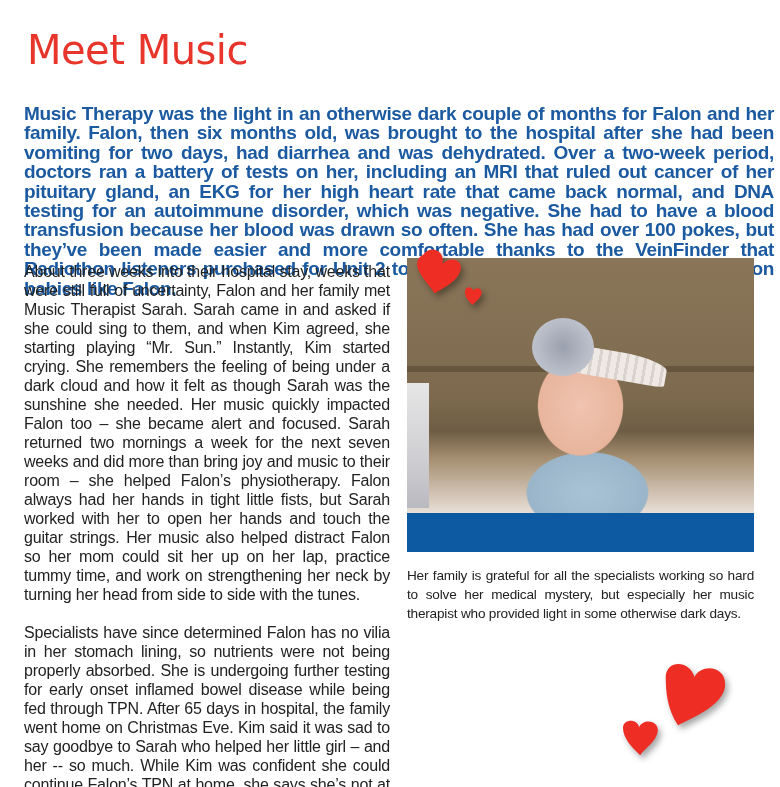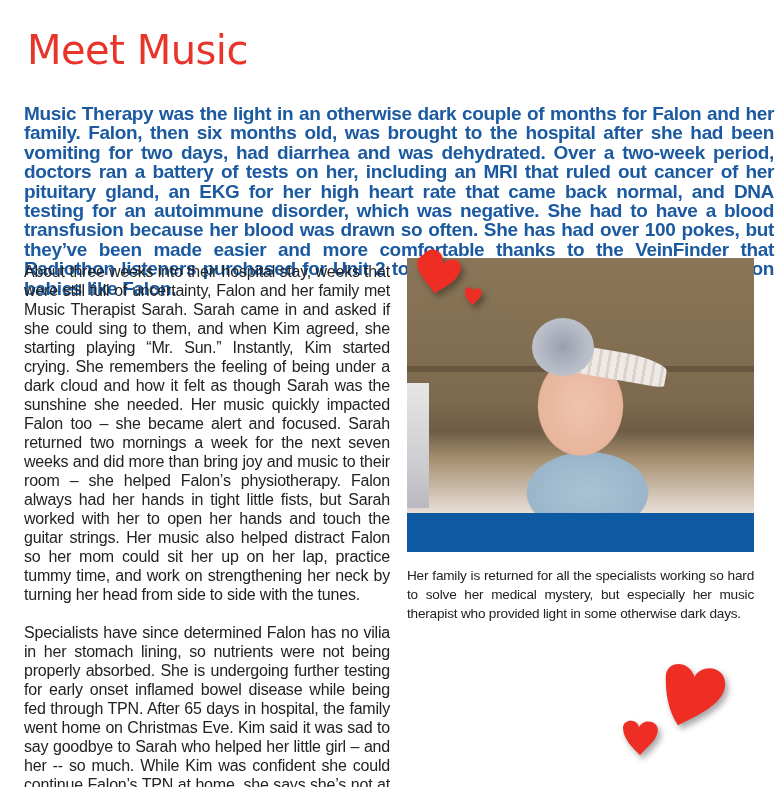--- a/index.html
+++ b/index.html
@@ -74,21 +74,21 @@
 <div class="photo">
   <div class="scene"></div>
   <div class="sofa-seam"></div>
   <div class="toy"></div>
   <div class="headband"></div>
   <div class="flower"></div>
   <div class="caption-bar"></div>
 </div>
 
 <div class="col-right">
-  <p>Her family is returned for all the specialists working so hard to solve her medical mystery, but especially her music therapist who provided light in some otherwise dark days.</p>
+  <p>Her family is grateful for all the specialists working so hard to solve her medical mystery, but especially her music therapist who provided light in some otherwise dark days.</p>
 </div>
 
 <svg class="heart" style="left:414px; top:244px; width:52px; height:52px;" viewBox="0 0 100 100">
   <path d="M18 20 C 30 2, 60 10, 55 38 C 70 22, 98 30, 88 55 C 80 75, 50 88, 40 95 C 30 80, 5 55, 6 38 C 6 30, 10 24, 18 20 Z" fill="#ee2e24"></path>
 </svg>
 <svg class="heart" style="left:463px; top:284px; width:21px; height:22px;" viewBox="0 0 100 100">
   <path d="M10 30 C 15 5, 45 10, 48 30 C 58 10, 95 15, 88 45 C 82 70, 55 85, 45 98 C 30 80, 5 60, 10 30 Z" fill="#ee2e24"></path>
 </svg>
 
 <svg class="heart" style="left:660px; top:656px; width:72px; height:78px;" viewBox="0 0 100 100">

